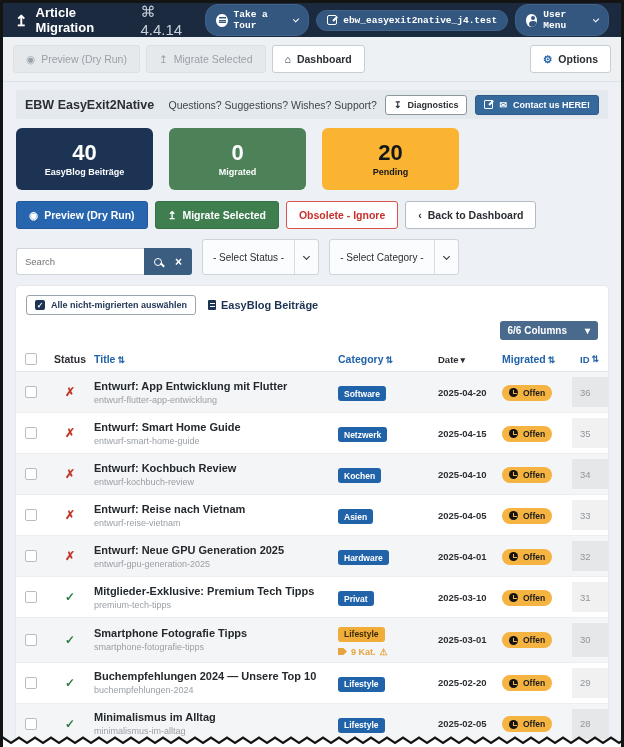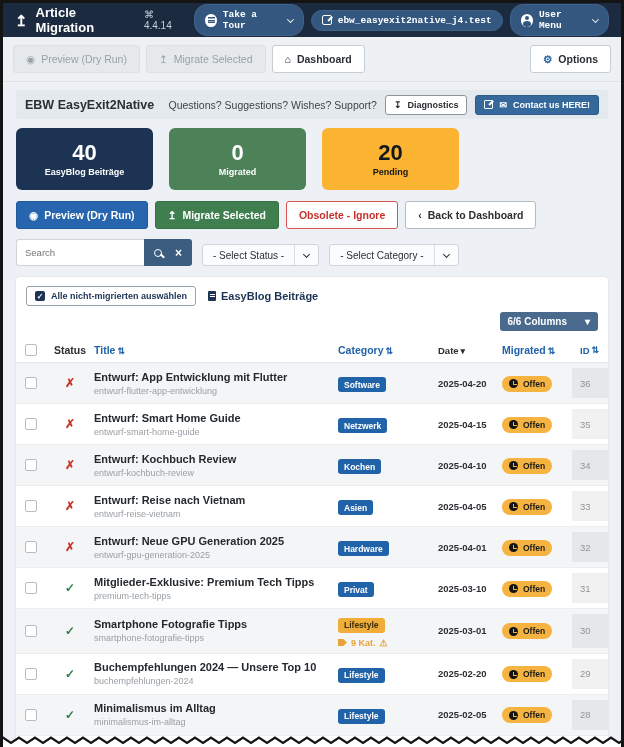--- a/index.html
+++ b/index.html
@@ -5,21 +5,21 @@
   * { box-sizing: border-box; margin: 0; padding: 0; }
   body { background:#fff; font-family:"Liberation Sans", sans-serif; }
   .frame{ width:624px; height:747px; position:relative; overflow:hidden;
     border:3px solid #141414; border-bottom:none; background:#edf1f5; }
 
   
   .appbar{ height:34px; background:#1b2a3f; display:flex; align-items:center; padding:0 12px; gap:8px; }
   .appbar .up-ico{ color:#fff; font-size:15px; font-weight:bold; line-height:1; }
   .app-title{ color:#fff; font-size:13px; font-weight:bold; }
   .appbar-right{ margin-left:auto; display:flex; align-items:center; gap:7px; }
-  .version{ color:#c7d0da; font-size:10px; margin-right:4px; }
+  .version{ color:#c7d0da; font-size:15px; margin-right:4px; }
   .pill{ background:#33577e; border:1px solid #41638a; color:#fff; font-size:9.5px; font-weight:bold;
     border-radius:13px; padding:4px 10px; display:flex; align-items:center; gap:6px; cursor:pointer;font-family:Liberation Mono, monospace; }
   .chev{ width:5px; height:5px; border-right:1.5px solid #fff; border-bottom:1.5px solid #fff;
     transform:rotate(45deg); margin-top:-2px; display:inline-block; }
   .circle-ico{ width:13px; height:13px; border-radius:50%; background:#fff; position:relative; display:inline-block; }
   .circle-ico.sliders::after{ content:""; position:absolute; left:3px; top:3.5px; width:7px; height:6px;
     background:linear-gradient(#33577e,#33577e) 0 0/7px 1.5px no-repeat,
                linear-gradient(#33577e,#33577e) 0 2.5px/7px 1.5px no-repeat,
                linear-gradient(#33577e,#33577e) 0 5px/7px 1.5px no-repeat; }
   .user-ico{ width:13px; height:13px; border-radius:50%; background:#fff; position:relative; overflow:hidden; display:inline-block;}
@@ -61,21 +61,21 @@
   .btn-back{ background:#fff; border-color:#b4bcc3; color:#2b2f33; font-weight:bold; }
 
   .filters{ display:flex; gap:10px; margin-bottom:11px;align-items:flex-end; }
   .search-group{ display:flex; height:27px; }
   .search-input{ width:128px; border:1px solid #ced4da; border-right:none; border-radius:3px 0 0 3px;
     font-size:9.5px; padding:0 8px; color:#495057; outline:none; font-family:inherit; background:#fff;}
   .search-btns{ background:#3b5d80; border-radius:0 3px 3px 0; display:flex; align-items:center; padding:0 10px; gap:13px; cursor:pointer; }
   .mag{ width:8px; height:8px; border:1.8px solid #fff; border-radius:50%; position:relative; display:inline-block;}
   .mag::after{ content:""; position:absolute; width:5px; height:1.8px; background:#fff; transform:rotate(45deg); right:-4px; bottom:-1px; }
   .clear-x{ color:#fff; font-size:12px; font-weight:bold; line-height:1; }
-  .select{ height:22px; background:#fbfcfd; border:1px solid #ced4da; border-radius:3px; display:flex; align-items:center; cursor:pointer; }
+  .select{ height:36px; background:#fbfcfd; border:1px solid #ced4da; border-radius:3px; display:flex; align-items:center; cursor:pointer; }
   .select .sel-label{ font-size:10px; color:#2b2f33; padding:0 10px; }
   .select .sel-caret{ border-left:1px solid #d8dde2; height:100%; display:flex; align-items:center; padding:0 9px; }
   .select .chev{ border-color:#2b2f33; }
 
   
   .panel{ background:#fff; border-radius:4px 4px 0 0; box-shadow:0 0 2px rgba(0,0,0,.12); padding-top:9px; }
   .select-row{ display:flex; align-items:center; gap:12px; padding:0 10px; }
   .btn-selectall{ background:#fff; border:1px solid #9aa4ad; border-radius:3px; color:#1d3354; font-size:9px;
     font-weight:bold; padding:4px 8px; display:inline-flex; align-items:center; gap:6px; cursor:pointer;}
   .cbx-checked{ width:10px; height:10px; background:#1d3354; border-radius:2px; color:#fff; font-size:8px;

